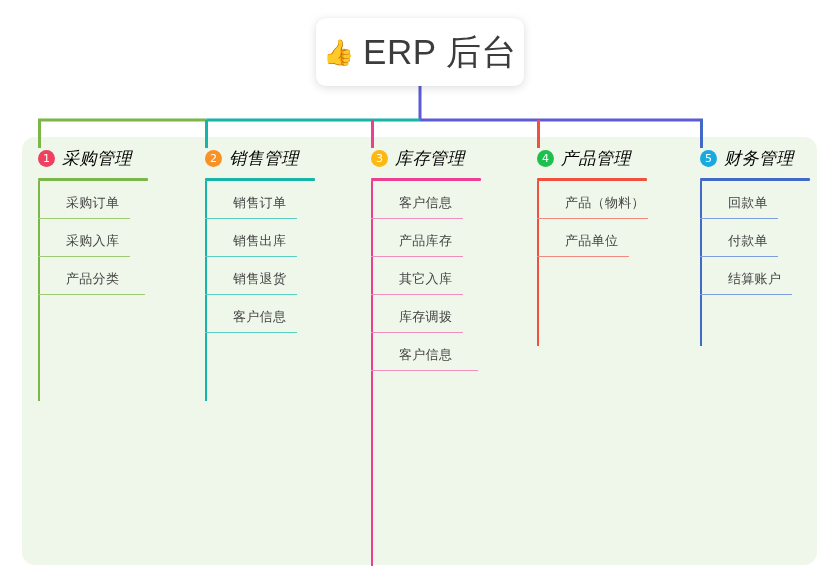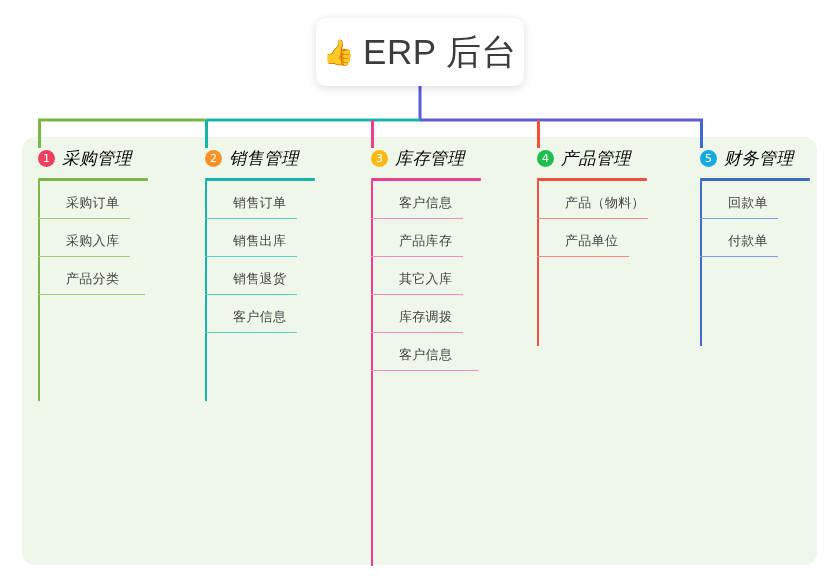--- a/index.html
+++ b/index.html
@@ -267,17 +267,21 @@
         <div class="leaf-stack">
           <div class="vline" style="background: rgb(65, 105, 200); height: 165px;"></div>
           <div class="leaf">
             <span class="leaf-label">回款单</span>
             <div class="leaf-rule" style="width: 78px; background: rgb(126, 159, 221);"></div>
           </div>
           <div class="leaf">
             <span class="leaf-label">付款单</span>
             <div class="leaf-rule" style="width: 78px; background: rgb(126, 159, 221);"></div>
           </div>
+          <div class="leaf">
+            <span class="leaf-label">结算账户</span>
+            <div class="leaf-rule" style="width: 92px; background: rgb(126, 159, 221);"></div>
+          </div>
         </div>
       </div>
     </div>
 
 </div>
 
 </body></html>

